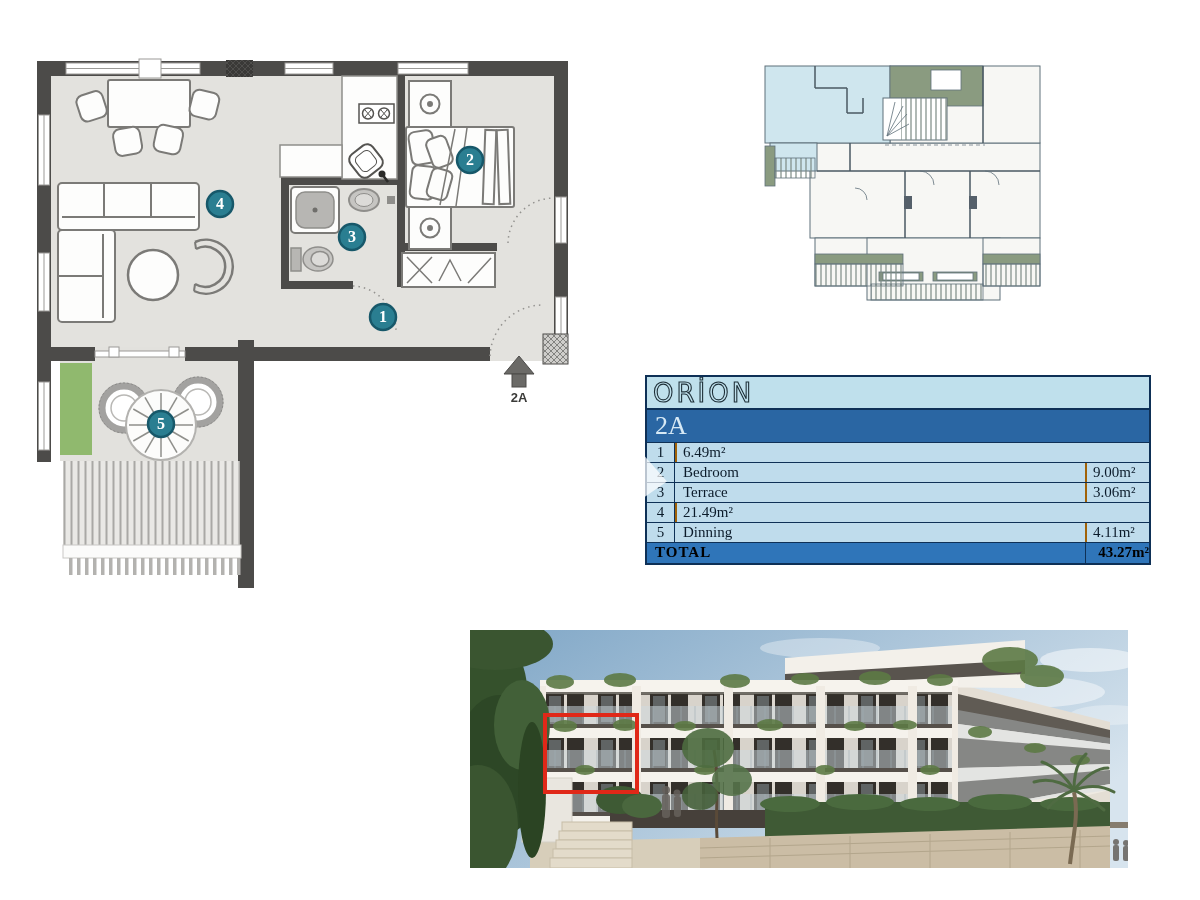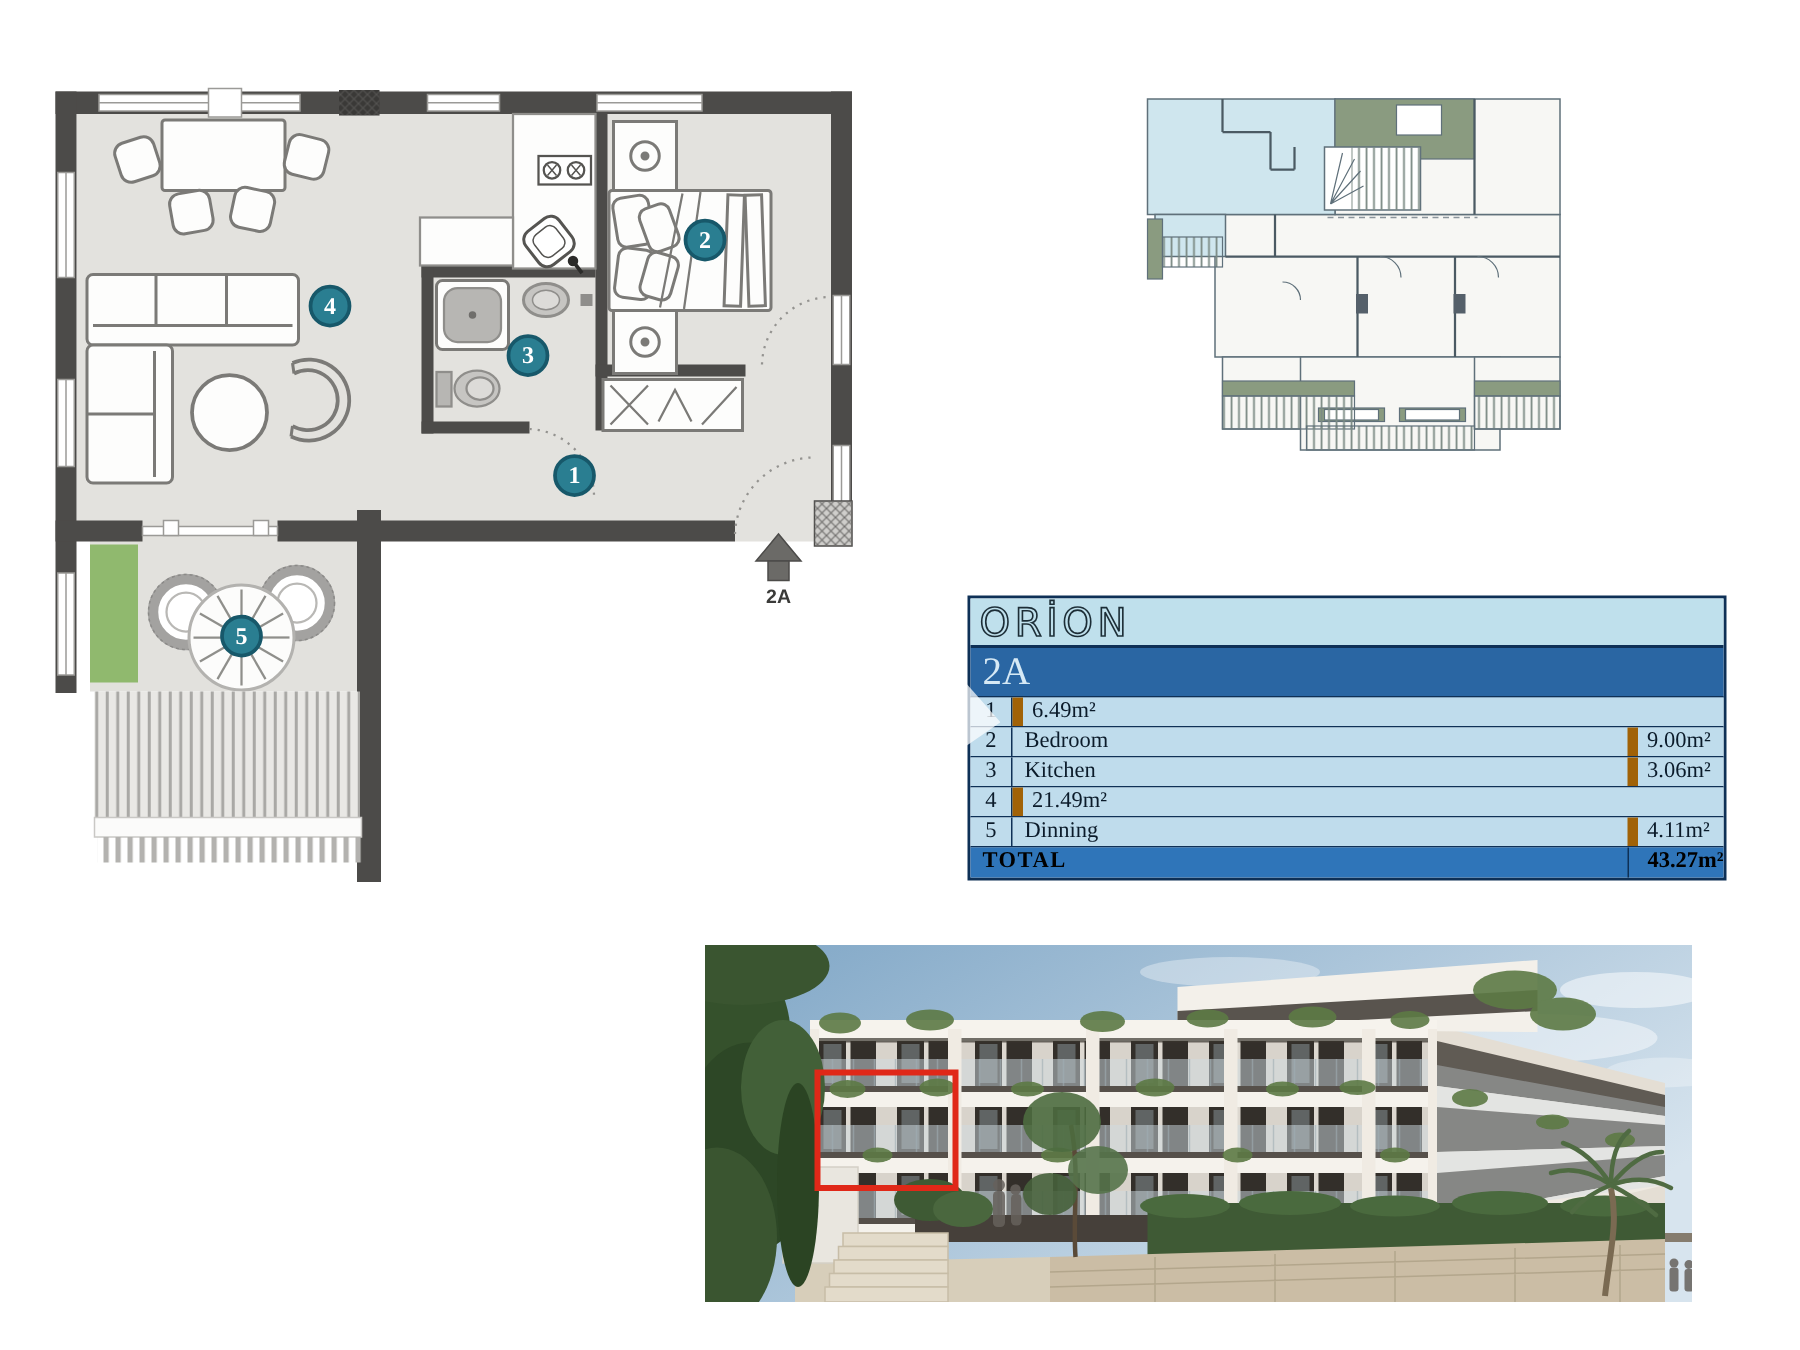--- a/index.html
+++ b/index.html
@@ -3,29 +3,29 @@
 <meta charset="utf-8">
 <style>
   html,body{margin:0;padding:0;background:#ffffff;}
   .canvas{position:relative;width:1200px;height:900px;background:#ffffff;overflow:hidden;
           font-family:"Liberation Serif",serif;}
   svg{display:block;}
   .floor-plan{position:absolute;left:35px;top:57px;}
   .key-plan{position:absolute;left:755px;top:58px;}
   .photo{position:absolute;left:470px;top:630px;}
   
-  .info-table{position:absolute;left:645px;top:397px;width:506px;border:2px solid #0e3056;box-sizing:border-box;}
+  .info-table{position:absolute;left:645px;top:375px;width:506px;border:2px solid #0e3056;box-sizing:border-box;}
   .logo-row{height:33px;background:#bfe0ec;border-bottom:2px solid #0e3056;box-sizing:border-box;overflow:hidden;}
   .unit-row{height:33px;background:#2a66a3;border-bottom:1px solid #0e3056;box-sizing:border-box;
             color:#d6e9f5;font-size:26px;line-height:31px;padding-left:8px;}
   .t-row{display:grid;grid-template-columns:28px 1fr 64px;height:20px;background:#bfdcec;
          border-bottom:1px solid #0e3056;box-sizing:border-box;color:#0b1b2a;font-size:15px;line-height:18px;}
   .t-row .c-num{text-align:center;border-right:1px solid #0e3056;box-sizing:border-box;}
   .t-row .c-name{padding-left:8px;}
-  .t-row .c-area{border-left:7px solid #a16207;box-sizing:border-box;padding-left:6px;}
+  .t-row .c-area{border-left:2px solid #a16207;box-sizing:border-box;padding-left:6px;}
   .total-row{display:grid;grid-template-columns:1fr 64px;height:20px;background:#2f75b9;color:#000000;
              font-weight:bold;font-size:15px;line-height:18px;box-sizing:border-box;}
   .total-row .c-label{padding-left:8px;letter-spacing:1px;}
   .total-row .c-area{border-left:1px solid #0e3056;box-sizing:border-box;padding-left:6px;text-align:right;}
   .watermark{position:absolute;left:633px;top:443px;width:34px;height:62px;background:#ffffff;opacity:.72;
              clip-path:polygon(0 0,100% 62%,0 100%);pointer-events:none;}
 </style>
 </head>
 <body>
 
@@ -308,21 +308,21 @@
       <div class="c-num">1</div>
       <div class="c-area">6.49m²</div>
     </div>
     <div class="t-row">
       <div class="c-num">2</div>
       <div class="c-name">Bedroom</div>
       <div class="c-area">9.00m²</div>
     </div>
     <div class="t-row">
       <div class="c-num">3</div>
-      <div class="c-name">Kitchen</div>
+      <div class="c-name">Terrace</div>
       <div class="c-area">3.06m²</div>
     </div>
     <div class="t-row">
       <div class="c-num">4</div>
       <div class="c-area">21.49m²</div>
     </div>
     <div class="t-row">
       <div class="c-num">5</div>
       <div class="c-name">Dinning</div>
       <div class="c-area">4.11m²</div>

